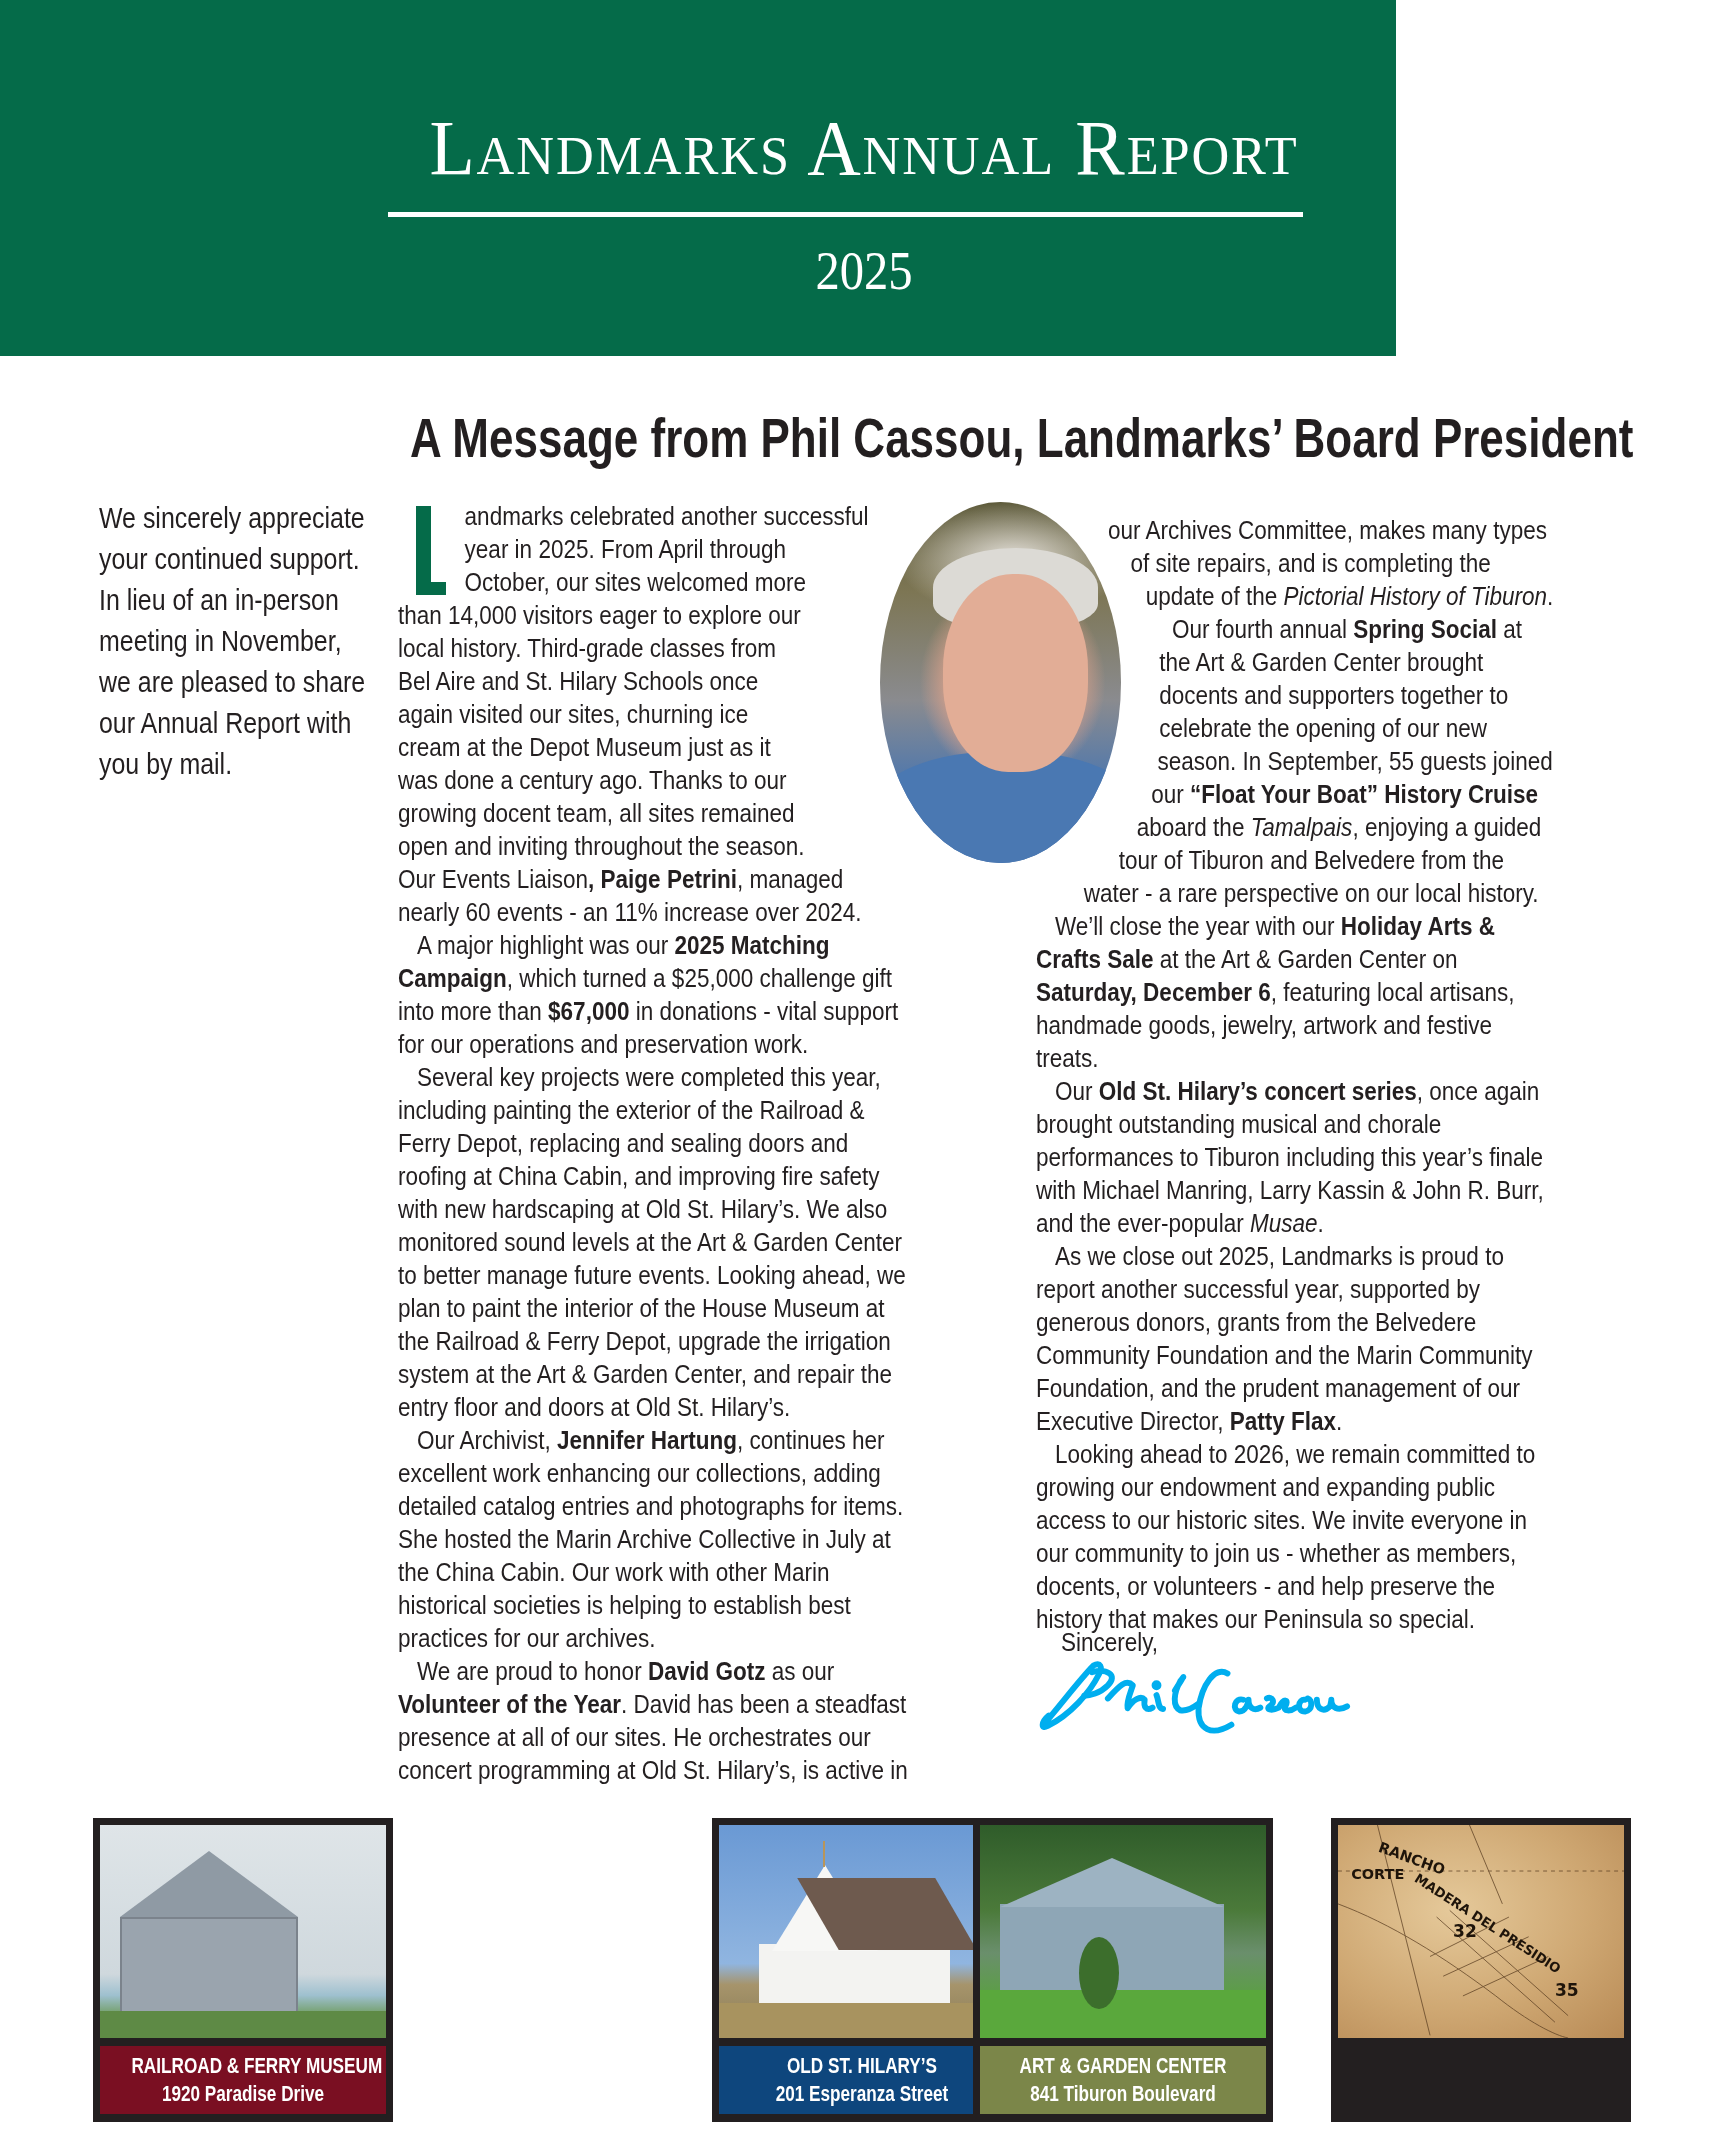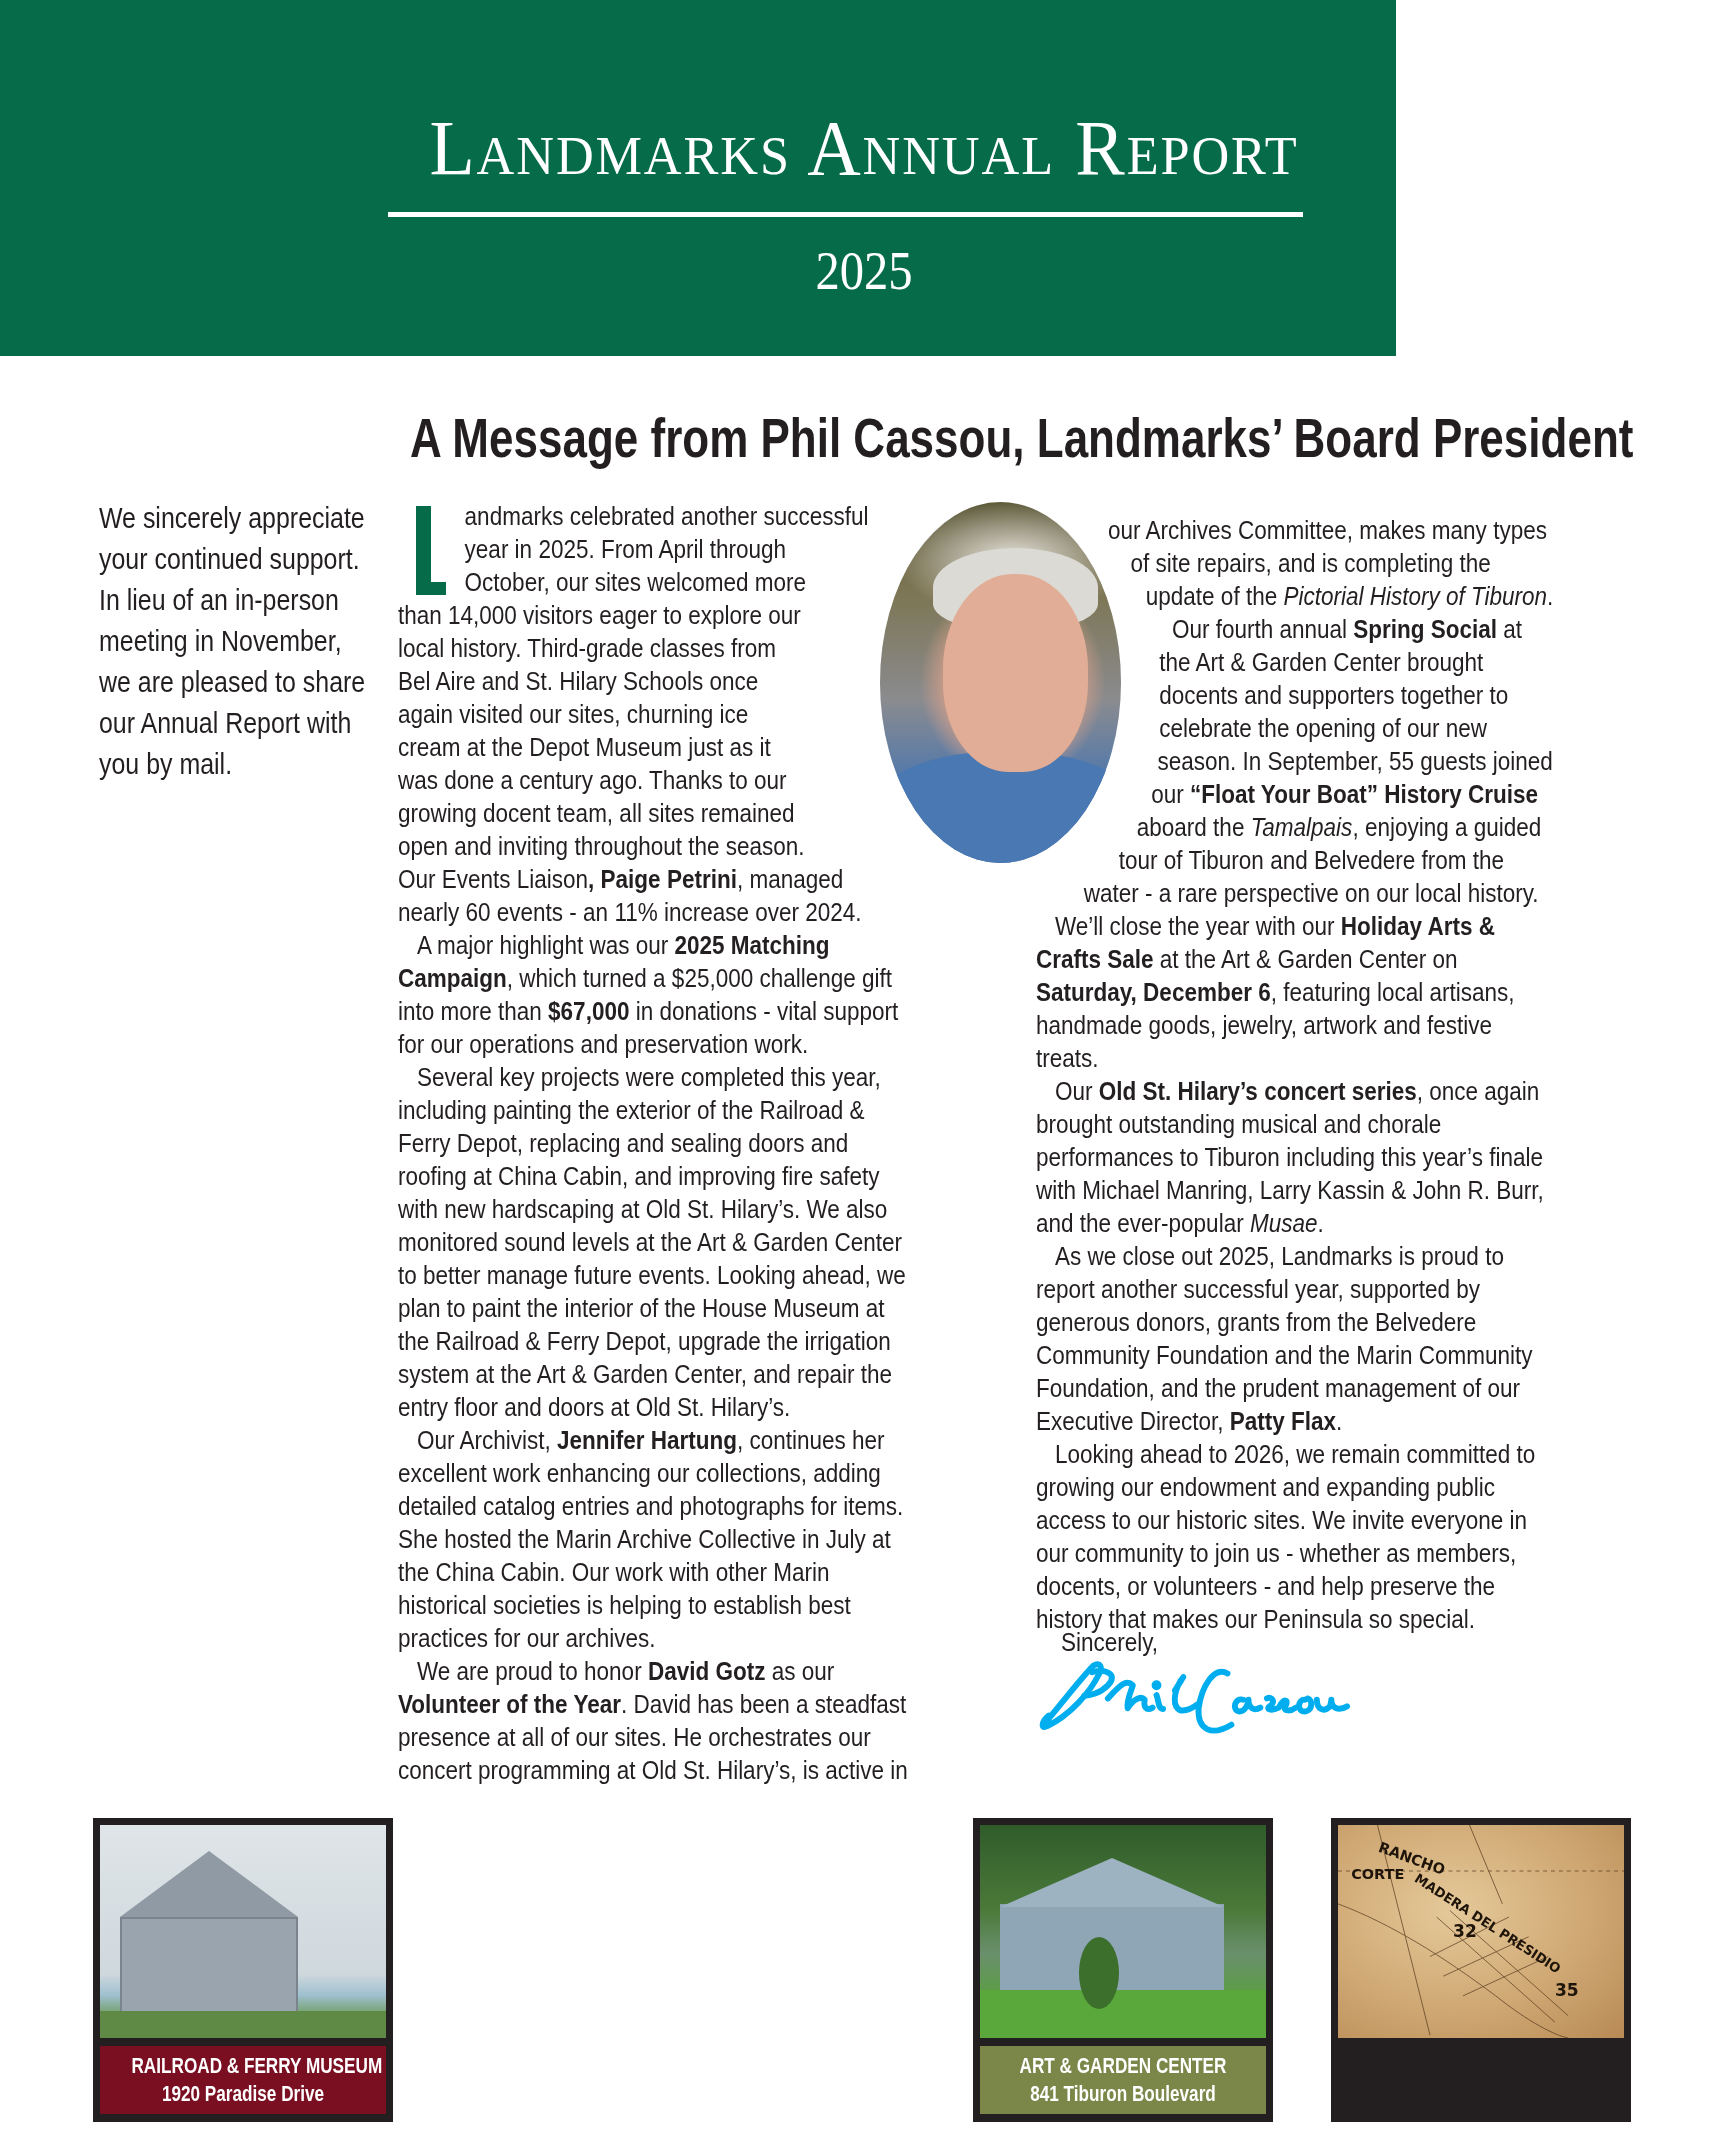--- a/index.html
+++ b/index.html
@@ -246,20 +246,33 @@
       <div class="shape" style="left:20px;top:26px;width:0;height:0;border-left:89px solid transparent;border-right:89px solid transparent;border-bottom:66px solid #8f9aa4;"></div>
       <div class="shape" style="left:0px;top:186px;width:286px;height:28px;background:#5e8a45;"></div>
     </div>
     <div class="card-label" style="background:#7a0f22;">
       <span class="name">RAILROAD &amp; FERRY MUSEUM</span>
       <span class="addr">1920 Paradise Drive</span>
     </div>
   </div>
 
 
+  <div class="card" style="left:619px;">
+    <div class="card-photo sky-blue2">
+      <div class="shape" style="left:40px;top:119px;width:191px;height:66px;background:#f3f3f1;"></div>
+      <div class="shape" style="left:53px;top:40px;width:0;height:0;border-left:53px solid transparent;border-right:53px solid transparent;border-bottom:86px solid #f7f7f5;"></div>
+      <div class="shape" style="left:99px;top:53px;width:138px;height:72px;background:#6e5a4e;transform:skewX(30deg);"></div>
+      <div class="shape" style="left:0px;top:178px;width:286px;height:36px;background:#a8935f;"></div>
+      <div class="shape" style="left:104px;top:16.5px;width:2.6px;height:26px;background:#b8955a;"></div>
+    </div>
+    <div class="card-label" style="background:#0e467d;">
+      <span class="name">OLD ST. HILARY’S</span>
+      <span class="addr">201 Esperanza Street</span>
+    </div>
+  </div>
 
   <div class="card" style="left:880px;">
     <div class="card-photo garden">
       <div class="shape" style="left:20px;top:79px;width:224px;height:86px;background:#8ea6b6;"></div>
       <div class="shape" style="left:20px;top:33px;width:0;height:0;border-left:112px solid transparent;border-right:112px solid transparent;border-bottom:49px solid #9db3c2;"></div>
       <div class="shape" style="left:0px;top:165px;width:286px;height:49px;background:#5aa83c;"></div>
       <div class="shape" style="left:99px;top:112px;width:40px;height:72px;background:#3c6e2c;border-radius:50%;"></div>
     </div>
     <div class="card-label" style="background:#7b8649;">
       <span class="name">ART &amp; GARDEN CENTER</span>

